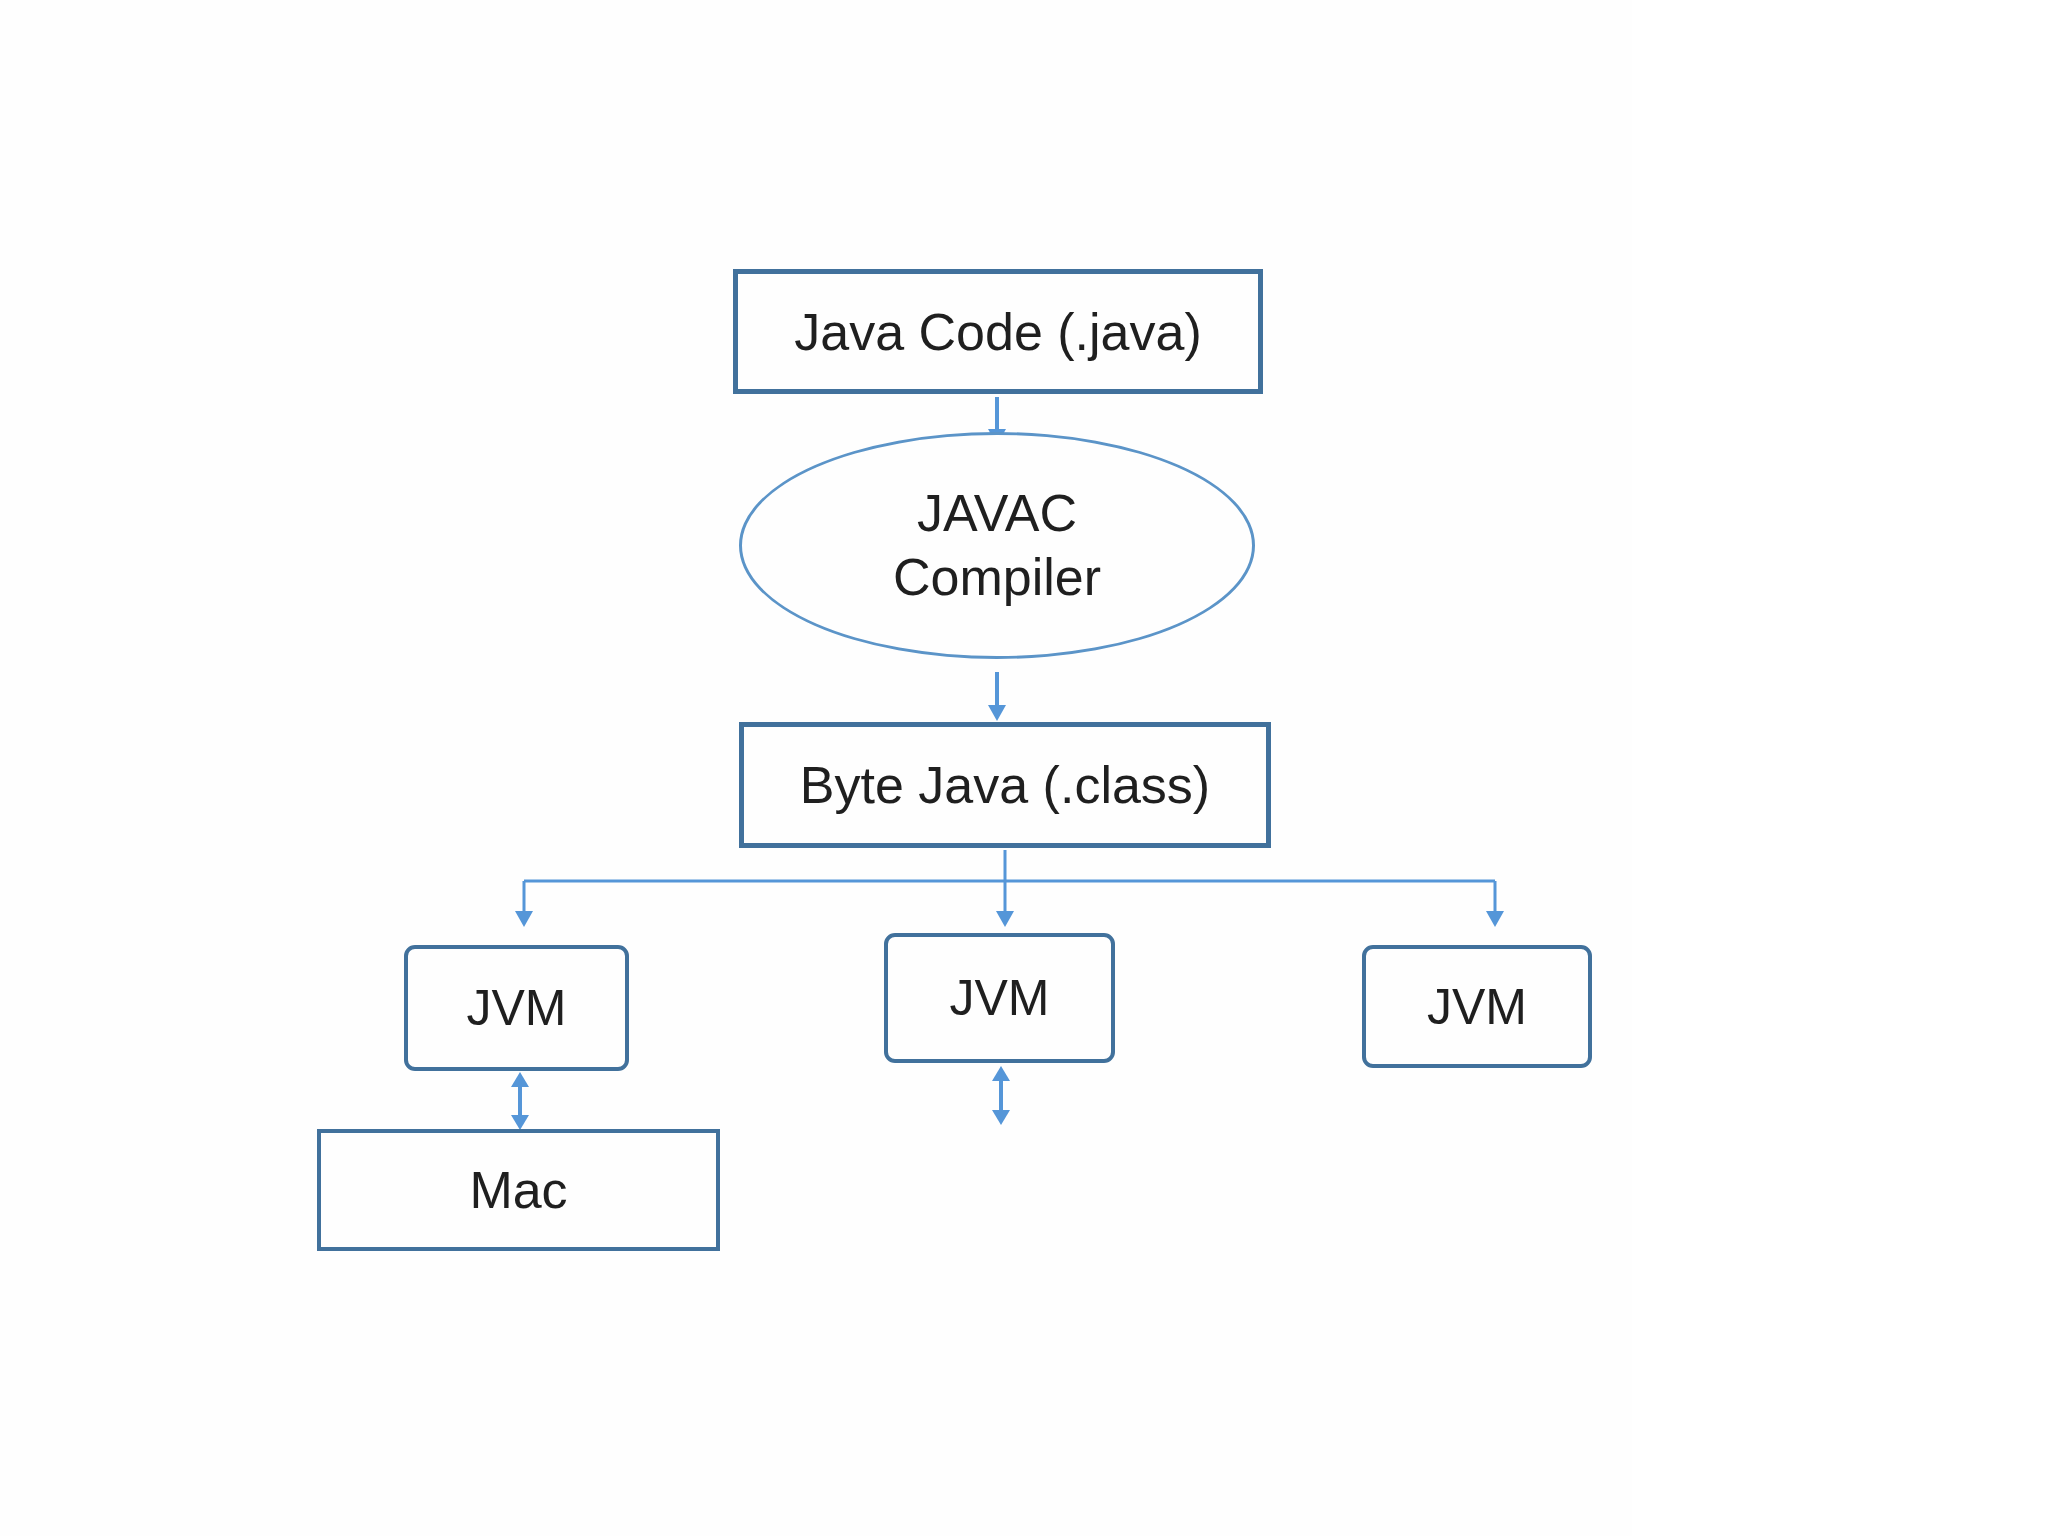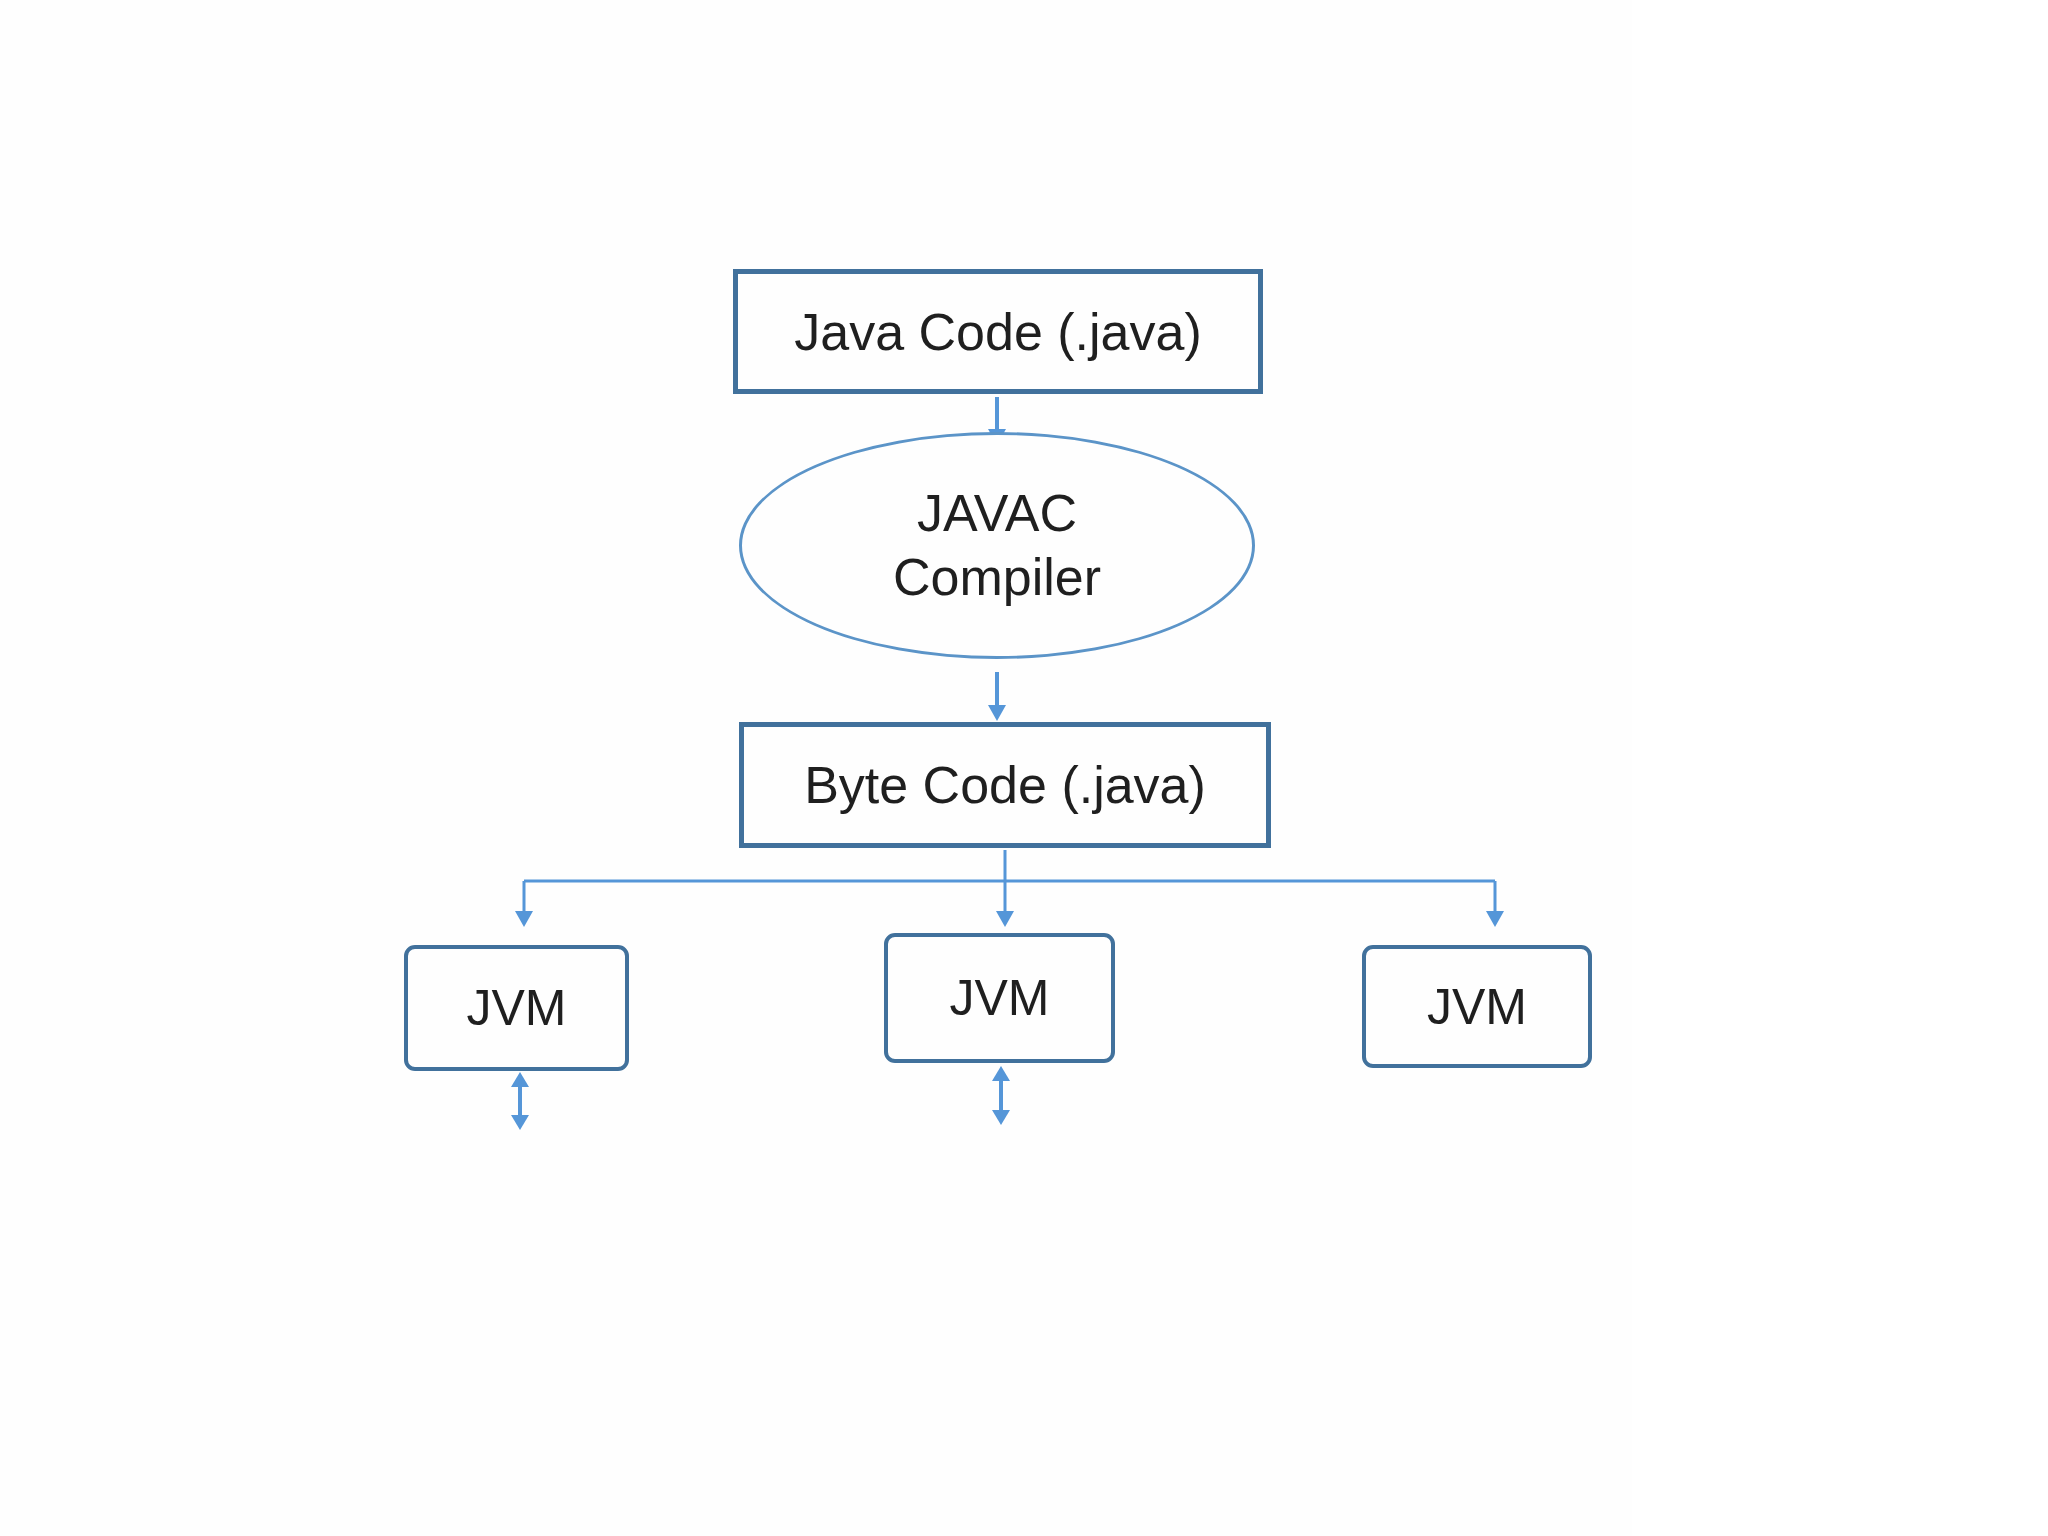--- a/index.html
+++ b/index.html
@@ -120,33 +120,36 @@
   <div class="node rect java-code">
     <span>Java Code (.java)</span>
   </div>
 
   <div class="node ellipse javac">
     <span>JAVAC
 Compiler</span>
   </div>
 
   <div class="node rect byte-code">
-    <span>Byte Code (.java)</span>
+    <span>Byte Java (.class)</span>
   </div>
 
   <div class="node rounded jvm-left">
     <span>JVM</span>
   </div>
 
   <div class="node rounded jvm-mid">
     <span>JVM</span>
   </div>
 
   <div class="node rounded jvm-right">
     <span>JVM</span>
   </div>
 
+  <div class="node os mac">
+    <span>Mac</span>
+  </div>
 
 
 
   <div class="page-number">69</div>
 
 </div>
 
 </body></html>

